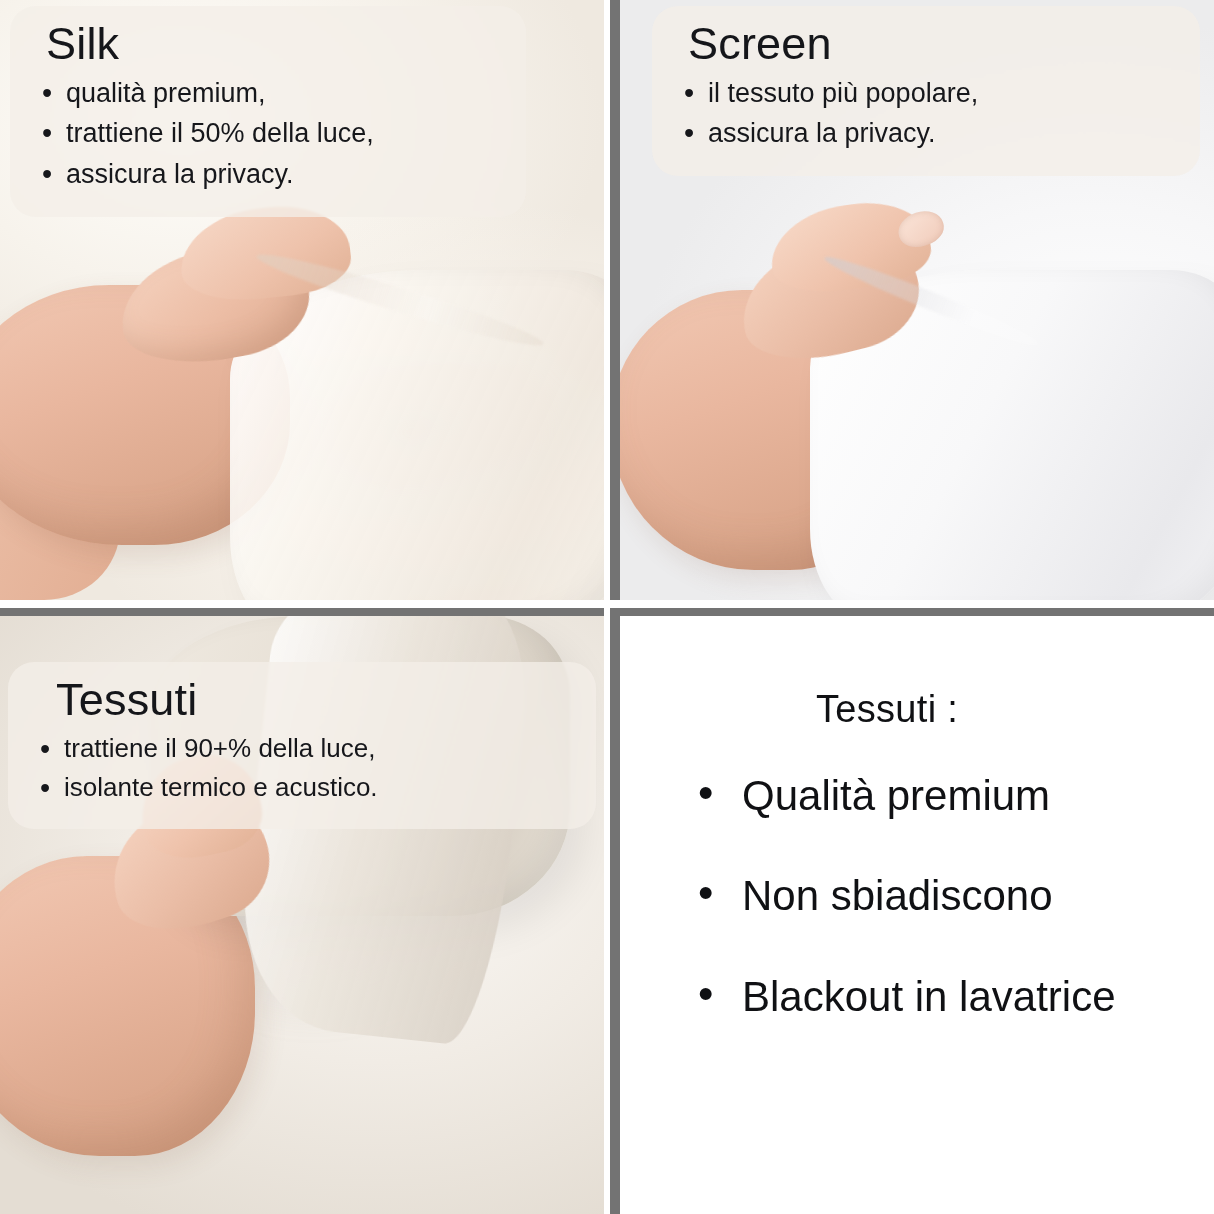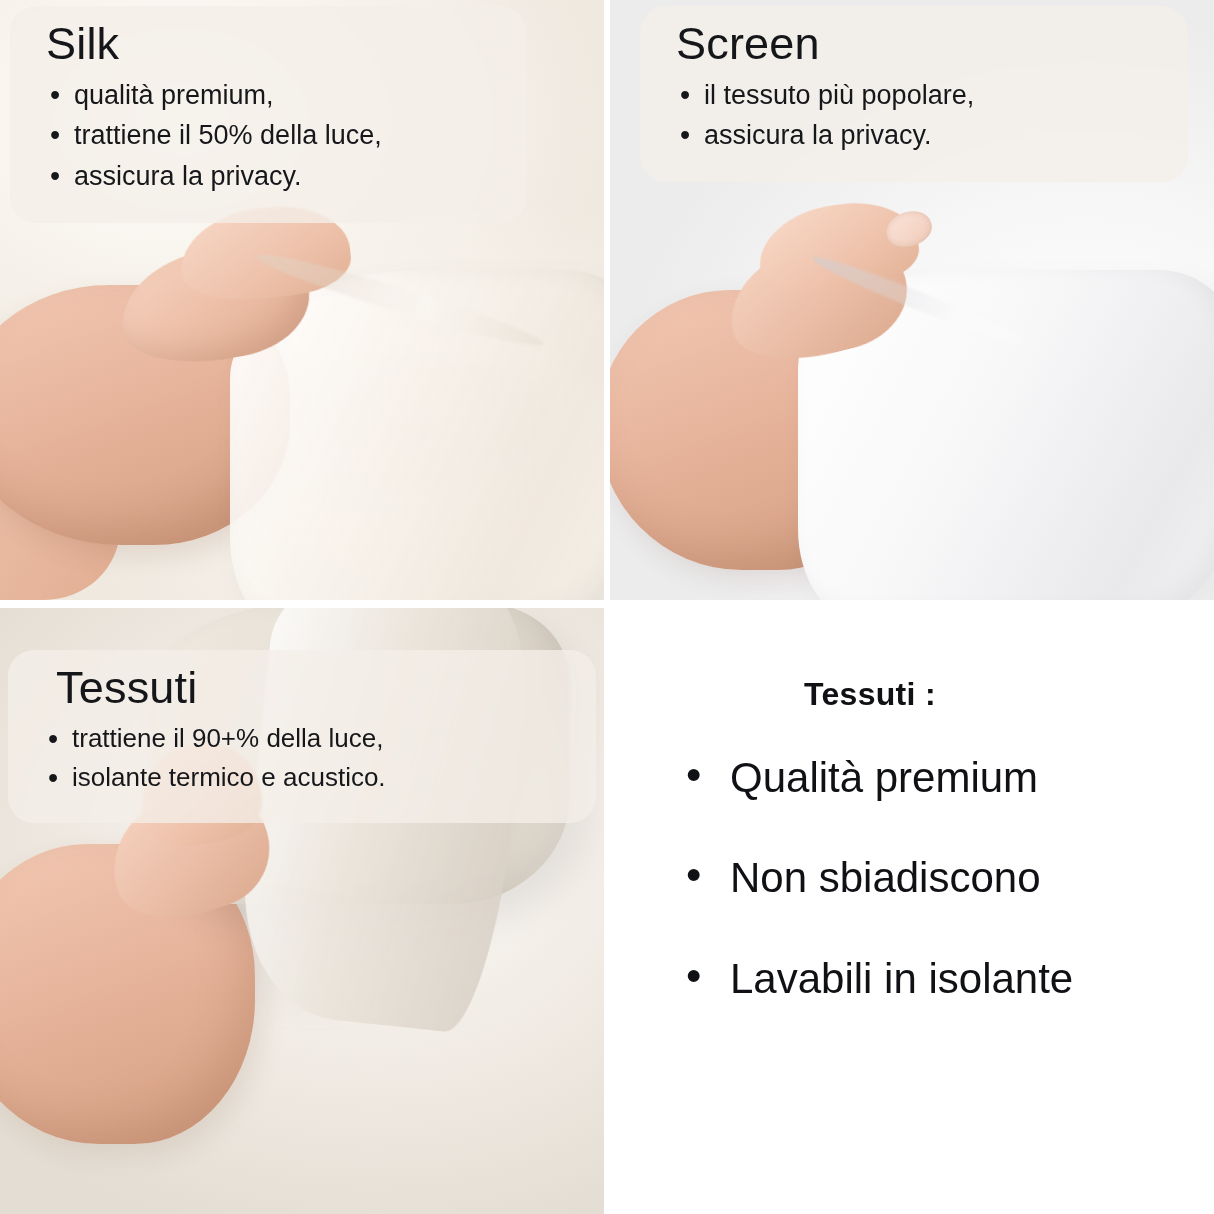--- a/index.html
+++ b/index.html
@@ -13,22 +13,22 @@
     font-family: "Liberation Sans", sans-serif;
     overflow: hidden;
   }
   .grid {
     position: relative;
     width: 1214px;
     height: 1214px;
     display: grid;
     grid-template-columns: 604px 610px;
     grid-template-rows: 600px 614px;
-    background: #15803d;
-    gap: 4px;
+    background: #737373;
+    gap: 16px;
   }
 
   .cell {
     position: relative;
     overflow: hidden;
   }
 
   
   .photo {
     position: absolute;
@@ -225,21 +225,21 @@
     backdrop-filter: blur(1px);
   }
   .caption-title {
     font-size: 45px;
     font-weight: 400;
     line-height: 1.08;
     margin: 0 0 6px 14px;
     letter-spacing: 0.2px;
   }
   .caption ul {
-    margin: 8px;
+    margin: 0;
     padding: 0 0 0 34px;
     list-style: none;
   }
   .caption li {
     position: relative;
     font-size: 27px;
     line-height: 1.36;
     margin: 0 0 4px 0;
     color: #16171b;
   }
@@ -260,22 +260,22 @@
   
   .summary {
     background: #ffffff;
     display: flex;
     flex-direction: column;
     justify-content: flex-start;
     padding: 54px 30px 0 56px;
     box-sizing: border-box;
   }
   .summary-title {
-    font-size: 32px;
-    font-weight: 700;
+    font-size: 38px;
+    font-weight: 400;
     color: #101114;
     margin: 18px 0 40px 140px;
     letter-spacing: 0.3px;
   }
   .summary ul {
     list-style: none;
     margin: 0;
     padding: 0 0 0 18px;
   }
   .summary li {
@@ -367,19 +367,19 @@
         <li>isolante termico e acustico.</li>
       </ul>
     </div>
   </div>
 
   <div class="cell summary">
     <div class="summary-title">Tessuti :</div>
     <ul>
       <li>Qualità premium</li>
       <li>Non sbiadiscono</li>
-      <li>Lavabili in isolante</li>
+      <li>Blackout in lavatrice</li>
     </ul>
   </div>
 
   <div class="divider-v"></div>
   <div class="divider-h"></div>
 </div>
 
 </body></html>

